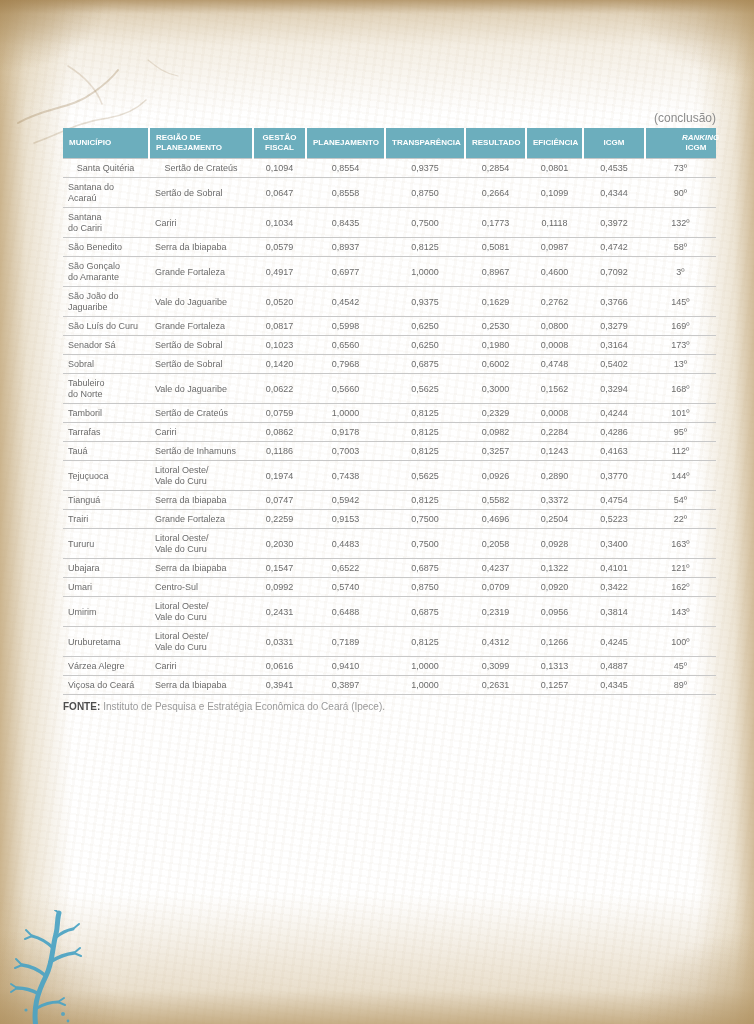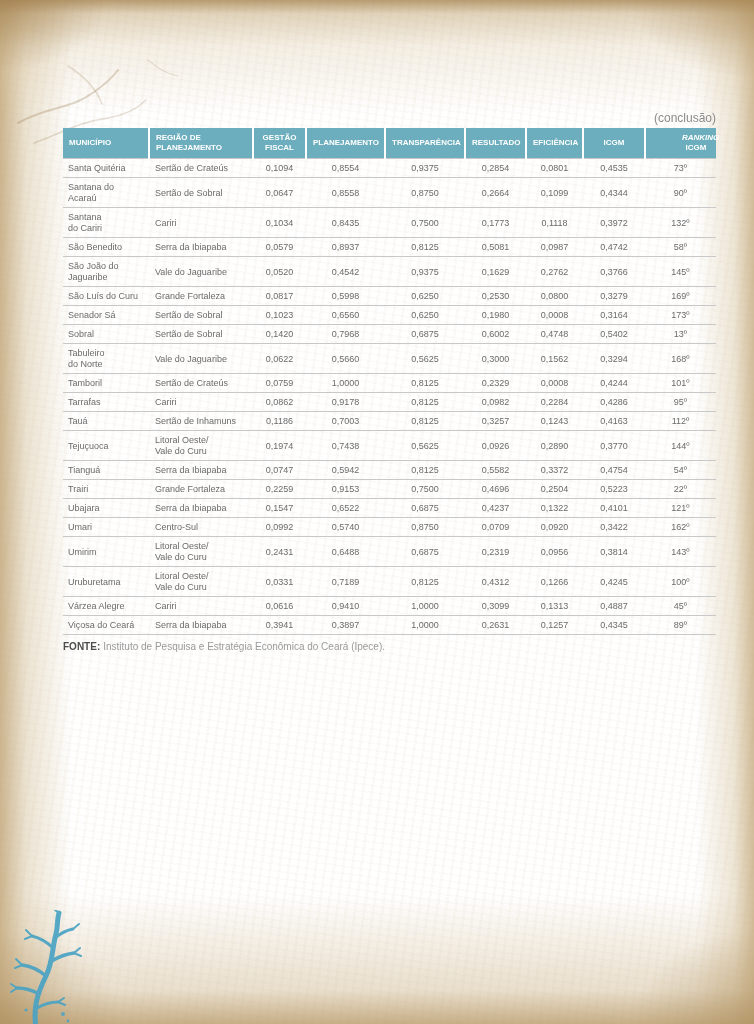--- a/index.html
+++ b/index.html
@@ -37,21 +37,21 @@
   }
   thead th:first-child,thead th:nth-child(2){text-align:left;}
   thead th:last-child{border-right:none;padding-left:36px;}
   thead th span{display:block;}
   thead th span.it{font-style:italic;}
   tbody td{
     font-size:9px;color:#6b6b6b;line-height:11px;
     padding:4px 6px 3px 6px;border-bottom:1px solid #c8c8c8;
     vertical-align:middle;white-space:pre-line;text-align:center;
   }
-  tbody tr:first-child td{border-top:1px solid #c8c8c8;}
+  tbody tr:first-child td{border-top:1px solid #c8c8c8;text-align:center;}
   tbody td.left{text-align:left;}
   tbody td:first-child{padding-left:5px;}
   .fonte{margin-top:7px;font-size:10px;line-height:10px;color:#9a9a9a;}
   .fonte .fl{color:#4d4d4d;font-weight:bold;margin-right:3px;}
   .coral{position:absolute;left:6px;bottom:-4px;}
   .scratches{position:absolute;left:8px;top:48px;pointer-events:none;}
 </style>
 </head>
 <body>
 
@@ -156,20 +156,32 @@
             <td class="left">Serra da Ibiapaba</td>
             <td>0,0579</td>
             <td>0,8937</td>
             <td>0,8125</td>
             <td>0,5081</td>
             <td>0,0987</td>
             <td>0,4742</td>
             <td>58º</td>
           </tr>
           <tr>
+            <td class="left">São Gonçalo
+do Amarante</td>
+            <td class="left">Grande Fortaleza</td>
+            <td>0,4917</td>
+            <td>0,6977</td>
+            <td>1,0000</td>
+            <td>0,8967</td>
+            <td>0,4600</td>
+            <td>0,7092</td>
+            <td>3º</td>
+          </tr>
+          <tr>
             <td class="left">São João do
 Jaguaribe</td>
             <td class="left">Vale do Jaguaribe</td>
             <td>0,0520</td>
             <td>0,4542</td>
             <td>0,9375</td>
             <td>0,1629</td>
             <td>0,2762</td>
             <td>0,3766</td>
             <td>145º</td>
@@ -278,20 +290,32 @@
           <tr>
             <td class="left">Trairi</td>
             <td class="left">Grande Fortaleza</td>
             <td>0,2259</td>
             <td>0,9153</td>
             <td>0,7500</td>
             <td>0,4696</td>
             <td>0,2504</td>
             <td>0,5223</td>
             <td>22º</td>
+          </tr>
+          <tr>
+            <td class="left">Tururu</td>
+            <td class="left">Litoral Oeste/
+Vale do Curu</td>
+            <td>0,2030</td>
+            <td>0,4483</td>
+            <td>0,7500</td>
+            <td>0,2058</td>
+            <td>0,0928</td>
+            <td>0,3400</td>
+            <td>163º</td>
           </tr>
           <tr>
             <td class="left">Ubajara</td>
             <td class="left">Serra da Ibiapaba</td>
             <td>0,1547</td>
             <td>0,6522</td>
             <td>0,6875</td>
             <td>0,4237</td>
             <td>0,1322</td>
             <td>0,4101</td>

